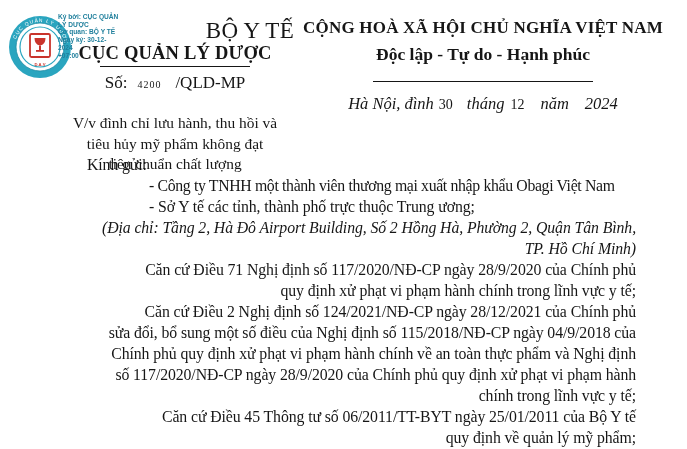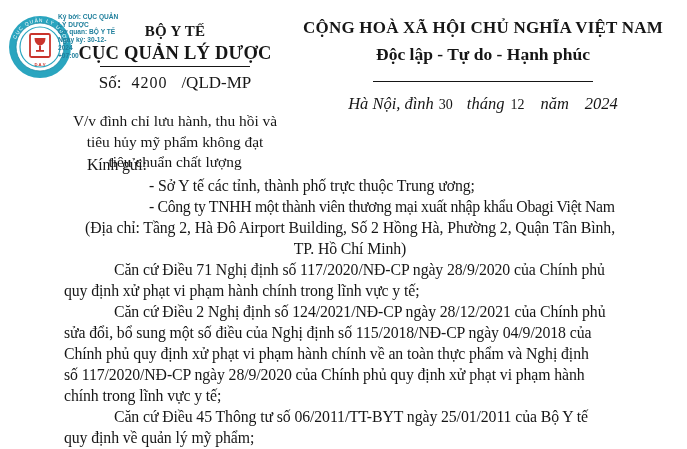--- a/index.html
+++ b/index.html
@@ -15,25 +15,25 @@
   .sig-block {
     position:absolute; left:58px; top:13px; width:84px;
     font-family:"Liberation Sans","DejaVu Sans",sans-serif;
     font-size:6.6px; line-height:7.7px; white-space:pre-line;
     font-weight:bold; letter-spacing:0;
   }
   
   .hdr-left {
     position:absolute; left:56px; top:20px; width:238px; text-align:center;
   }
-  .org-parent { font-size:15px; font-weight:bold; line-height:22px; letter-spacing:.3px; }
+  .org-parent { font-size:23px; font-weight:normal; line-height:22px; letter-spacing:.3px;text-align:right; }
   .org-name   { font-size:18.5px; font-weight:bold; line-height:23px; letter-spacing:.2px; }
   .org-rule   { width:150px; height:0; border-bottom:1.6px solid #161616; margin:1px auto 4px auto; }
   .doc-number { font-size:17px; line-height:24px; margin-top:3px; }
-  .doc-number .num { font-size:16px; letter-spacing:1px; margin:0 14px 0 10px;text-align:center; }
+  .doc-number .num { font-size:10px; letter-spacing:1px; margin:0 14px 0 10px;text-align:center; }
   .doc-subject { font-size:15.4px; line-height:20.5px; margin-top:16px; white-space:pre-line; }
   .hdr-right {
     position:absolute; left:285px; top:17px; width:396px; text-align:center;
   }
   .motto1 { font-size:17px; font-weight:bold; line-height:22px; letter-spacing:.2px; }
   .motto2-wrap { margin-top:4px; line-height:22px; }
   .motto2 {
     display:inline-block; font-size:17.5px; font-weight:bold;
     border-bottom:1.6px solid #161616; padding:0 3px 16px 3px;
   }
@@ -44,23 +44,23 @@
   .place-date .yl    { margin-right:16px; }
   
   .doc-body {
     position:absolute; left:64px; top:154px; width:572px;
     font-size:15.8px; line-height:21px; letter-spacing:-0.1px;
   }
   .salutation { margin-left:23px; }
   .recipient  { margin-left:85px; }
   .recipient.condensed { letter-spacing:-0.35px; }
   .address {
-    text-align:center; white-space:pre-line;
+    text-align:right; font-style:italic; white-space:pre-line;
   }
-  .cancu { margin:0; text-indent:50px; white-space:pre-line; }
+  .cancu { margin:0; text-indent:50px; white-space:pre-line;text-align:right; }
 </style>
 </head>
 <body>
 
 <div class="page">
 
   <div class="seal">
     <svg width="62" height="62" viewBox="0 0 62 62">
       <circle cx="31" cy="31" r="31" fill="#2aa5bf"></circle>
       <circle cx="31" cy="31" r="24" fill="#ffffff"></circle>
@@ -106,22 +106,22 @@
     <div class="motto2-wrap">
       <span class="motto2">Độc lập - Tự do - Hạnh phúc</span>
     </div>
     <div class="place-date">
       <span>Hà Nội, đình</span><span class="fill day">30</span><span>tháng</span><span class="fill month">12</span><span class="yl">năm</span><span>2024</span>
     </div>
   </div>
 
   <div class="doc-body">
     <div class="salutation">Kính gửi:</div>
+    <div class="recipient condensed">- Công ty TNHH một thành viên thương mại xuất nhập khẩu Obagi Việt Nam</div>
     <div class="recipient">- Sở Y tế các tỉnh, thành phố trực thuộc Trung ương;</div>
-    <div class="recipient condensed">- Công ty TNHH một thành viên thương mại xuất nhập khẩu Obagi Việt Nam</div>
     <div class="address">(Địa chỉ: Tầng 2, Hà Đô Airport Building, Số 2 Hồng Hà, Phường 2, Quận Tân Bình,
 TP. Hồ Chí Minh)</div>
     <p class="cancu">Căn cứ Điều 71 Nghị định số 117/2020/NĐ-CP ngày 28/9/2020 của Chính phủ
 quy định xử phạt vi phạm hành chính trong lĩnh vực y tế;</p>
     <p class="cancu">Căn cứ Điều 2 Nghị định số 124/2021/NĐ-CP ngày 28/12/2021 của Chính phủ
 sửa đổi, bổ sung một số điều của Nghị định số 115/2018/NĐ-CP ngày 04/9/2018 của
 Chính phủ quy định xử phạt vi phạm hành chính về an toàn thực phẩm và Nghị định
 số 117/2020/NĐ-CP ngày 28/9/2020 của Chính phủ quy định xử phạt vi phạm hành
 chính trong lĩnh vực y tế;</p>
     <p class="cancu">Căn cứ Điều 45 Thông tư số 06/2011/TT-BYT ngày 25/01/2011 của Bộ Y tế

